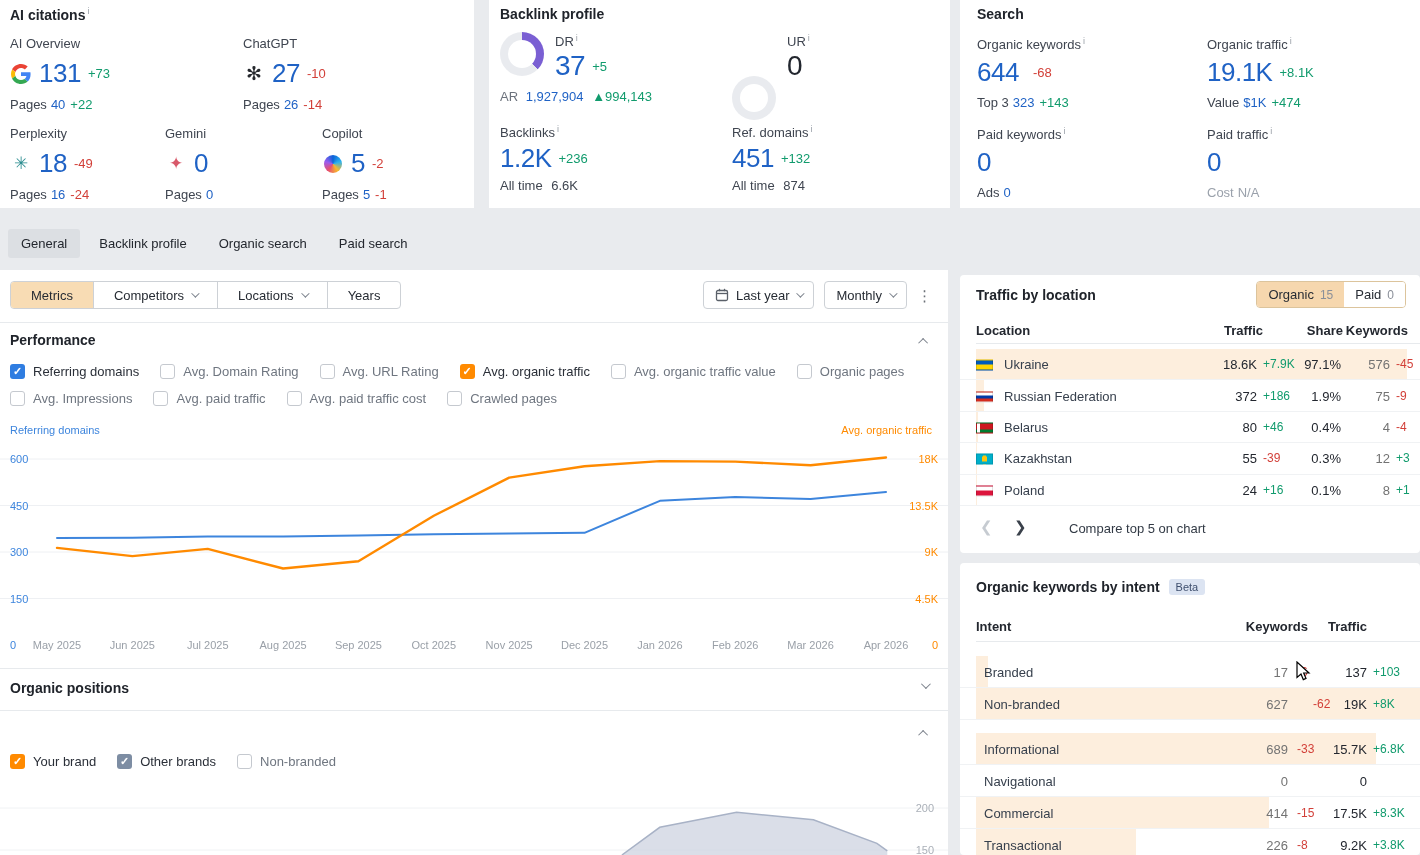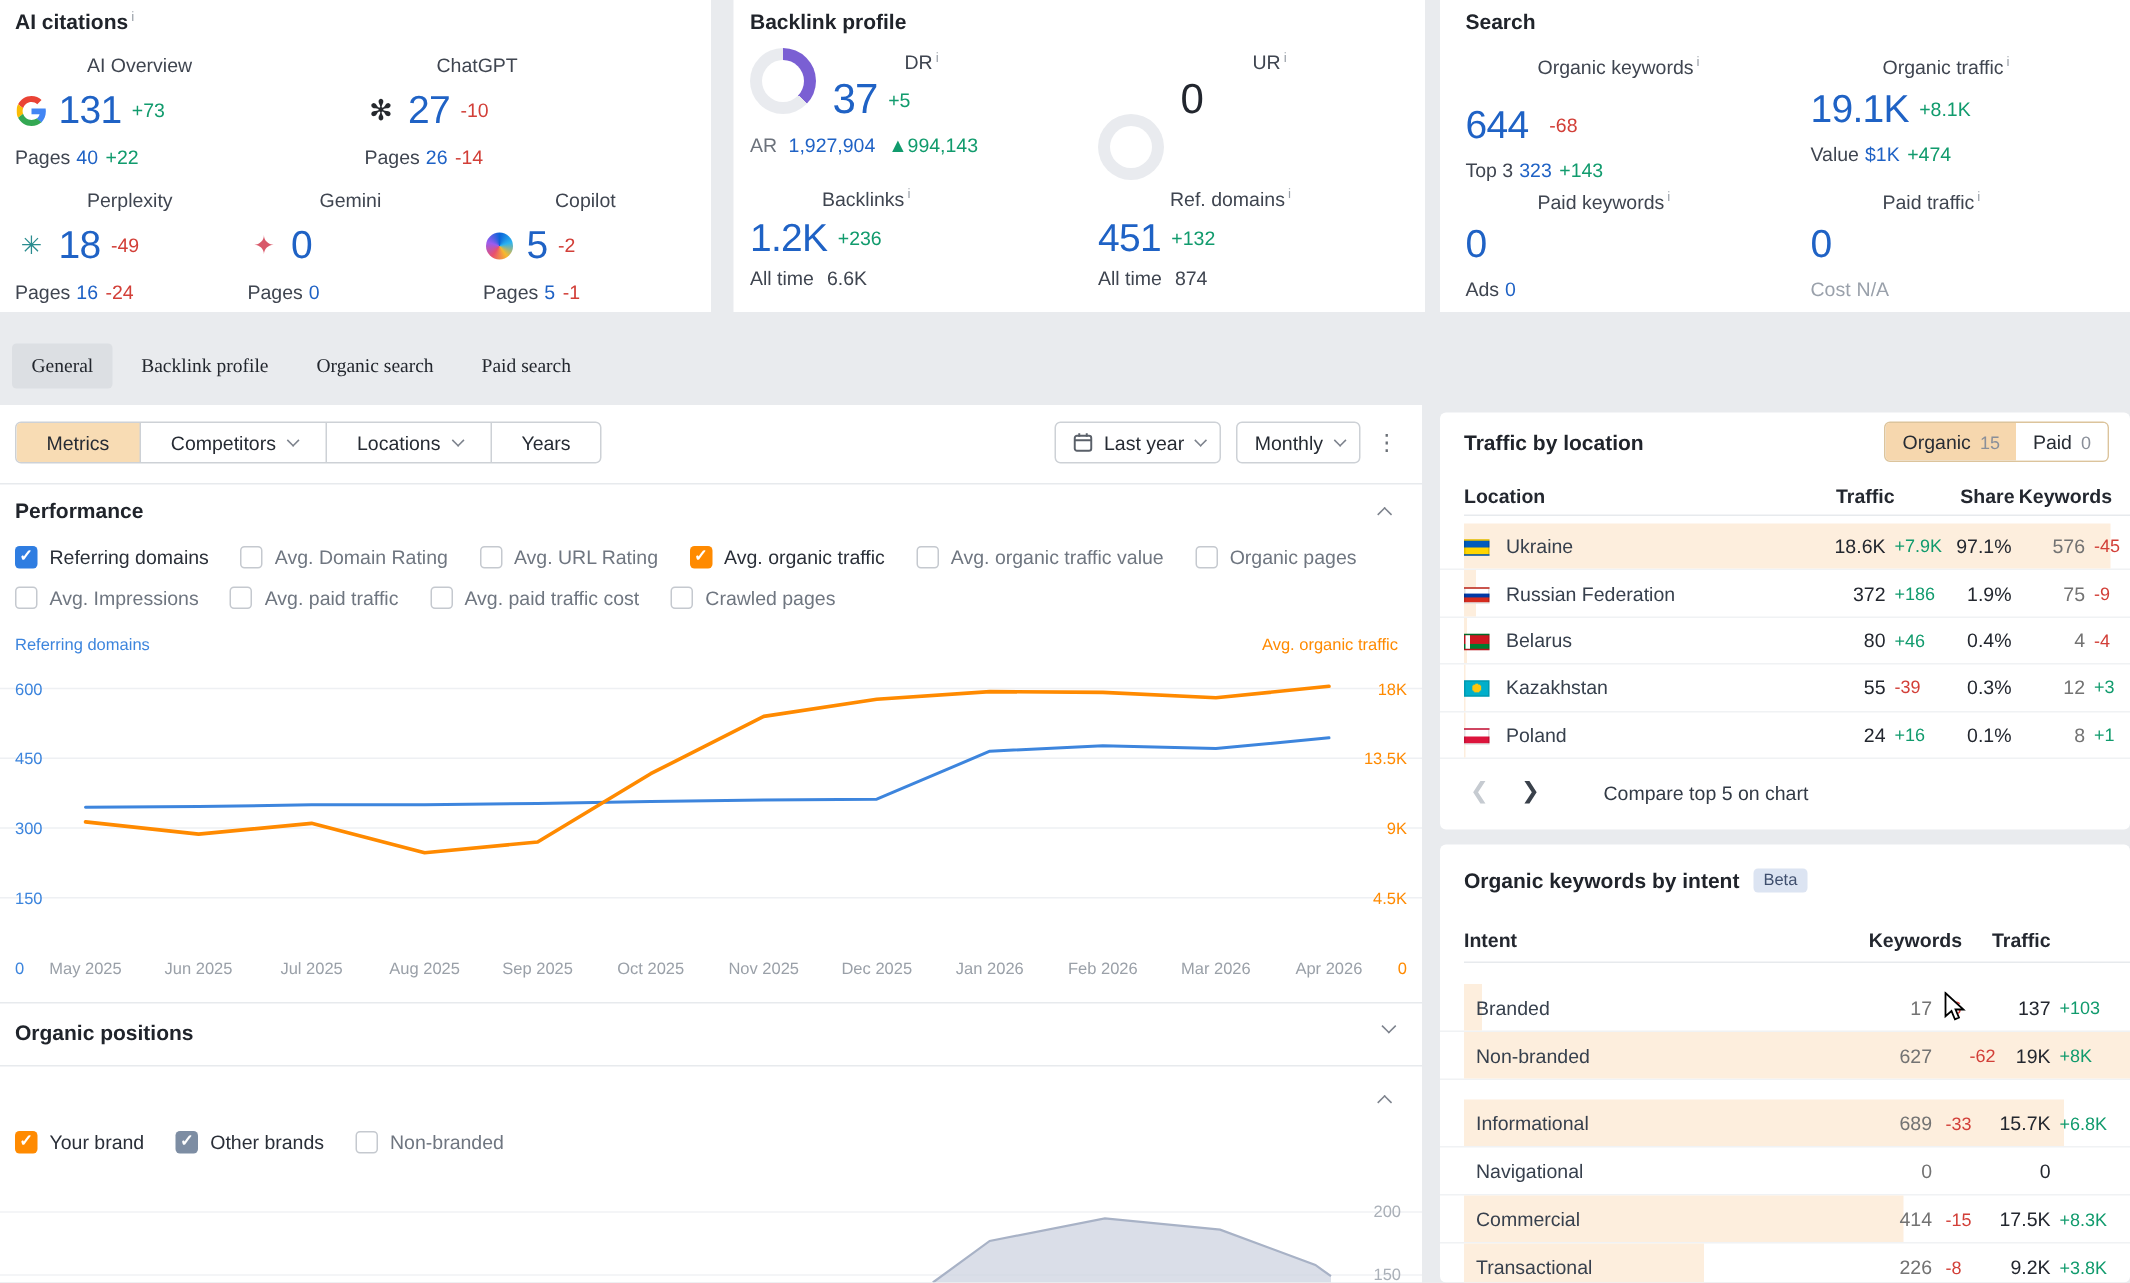--- a/index.html
+++ b/index.html
@@ -9,21 +9,21 @@
     background:#e9ebee;
     font-family:"Liberation Sans", sans-serif;
     color:#22262e; font-size:13px;
   }
   .card { position:absolute; background:#fff; }
   .abs { position:absolute; }
   .h3 { font-size:14px; font-weight:bold; color:#20242b; }
   sup.i { font-size:9px; color:#9aa0a8; margin-left:2px; vertical-align:super; font-weight:normal; }
 
   
-  .stat-label { font-size:13px; color:#3f4550; white-space:nowrap;margin-left:48px; }
+  .stat-label { font-size:13px; color:#3f4550; white-space:nowrap; }
   .value-row { display:flex; align-items:center; gap:7px; white-space:nowrap; }
   .big { font-size:26px; color:#1f62c5; letter-spacing:-0.5px; }
   .delta { font-size:13px; }
   .delta.up { color:#119b6d; }
   .delta.down { color:#d23f38; }
   .sub { font-size:13px; color:#3f4550; white-space:nowrap; }
   .sub .num { color:#1f62c5; margin-left:4px; }
   .sub .delta { margin-left:5px; }
   .sub.muted, .sub.muted .num { color:#9aa1ab; }
 
@@ -31,21 +31,21 @@
   .glyph-icon { display:inline-flex; align-items:center; justify-content:center; width:22px; height:22px; }
   .chatgpt-icon { font-size:19px; color:#26292e; }
   .perplexity-icon { font-size:17px; color:#2a8c8f; }
   .gemini-icon { font-size:17px; color:#d8596a; }
   .copilot-icon { width:18px; height:18px; border-radius:50%;
     background:conic-gradient(#0b63d8,#2bb3f0,#f7b92d,#e8506e,#9a5cf0,#0b63d8); }
   .donut { width:44px; height:44px; border-radius:50%; position:relative; }
   .donut::after { content:""; position:absolute; left:8px; top:8px; width:28px; height:28px; border-radius:50%; background:#fff; }
 
   
-  .tab { display:inline-block; padding:7px 13px; font-size:13px; color:#23272e; border-radius:3px; cursor:pointer; margin-right:6px;font-family:Liberation Serif, serif; }
+  .tab { display:inline-block; padding:7px 13px; font-size:13px; color:#23272e; border-radius:3px; cursor:pointer; margin-right:6px; }
   .tab.active { background:#dcdfe3; }
 
   
   .seg-group { display:flex; border:1px solid #cdd1d6; border-radius:4px; overflow:hidden; background:#fff; height:28px; }
   .seg { display:flex; align-items:center; gap:7px; padding:0 20px; font-size:13px; color:#262b33; border-right:1px solid #cdd1d6; cursor:pointer; }
   .seg:last-child { border-right:none; }
   .seg.active { background:#f8dcb4; }
   .btn { display:flex; align-items:center; gap:7px; height:28px; padding:0 11px; border:1px solid #cdd1d6; border-radius:4px; background:#fff; font-size:13px; color:#262b33; cursor:pointer; }
   .chev { width:7px; height:7px; border-right:1.5px solid #7c828c; border-bottom:1.5px solid #7c828c; transform:rotate(45deg) translateY(-2px); display:inline-block; }
   .chev.up { transform:rotate(-135deg) translateY(-2px); }
@@ -190,21 +190,21 @@
     <span>All time</span>
     <span style="margin-left:5px;">874</span>
   </div>
 </div>
 
 <div class="card" style="left:960px;top:0;width:460px;height:208px;">
   <div class="abs h3" style="left:17px;top:6px;">Search</div>
   <div id="search-stats">
       <div class="abs" style="left: 17px; top: 36px;">
         <div class="stat-label">Organic keywords<sup class="i">i</sup></div>
-        <div class="value-row" style="margin-top: 16px; gap: 14px;">
+        <div class="value-row" style="margin-top: 5px; gap: 14px;">
           <span class="big">644</span>
           <span class="delta down">-68</span>
         </div>
         <div class="sub" style="margin-top: 7px;"><span>Top 3</span><span class="num">323</span><span class="delta up">+143</span></div>
       </div>
       <div class="abs" style="left: 247px; top: 36px;">
         <div class="stat-label">Organic traffic<sup class="i">i</sup></div>
         <div class="value-row" style="margin-top: 5px;">
           <span class="big">19.1K</span>
           <span class="delta up">+8.1K</span>

